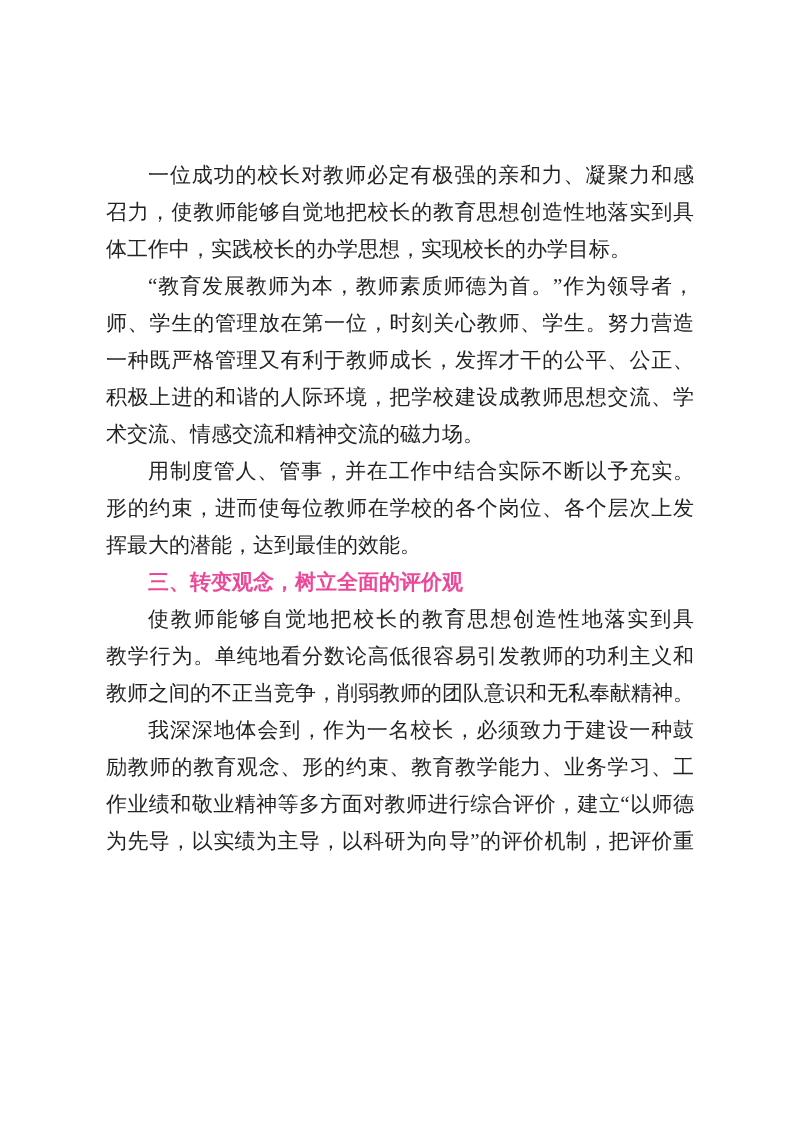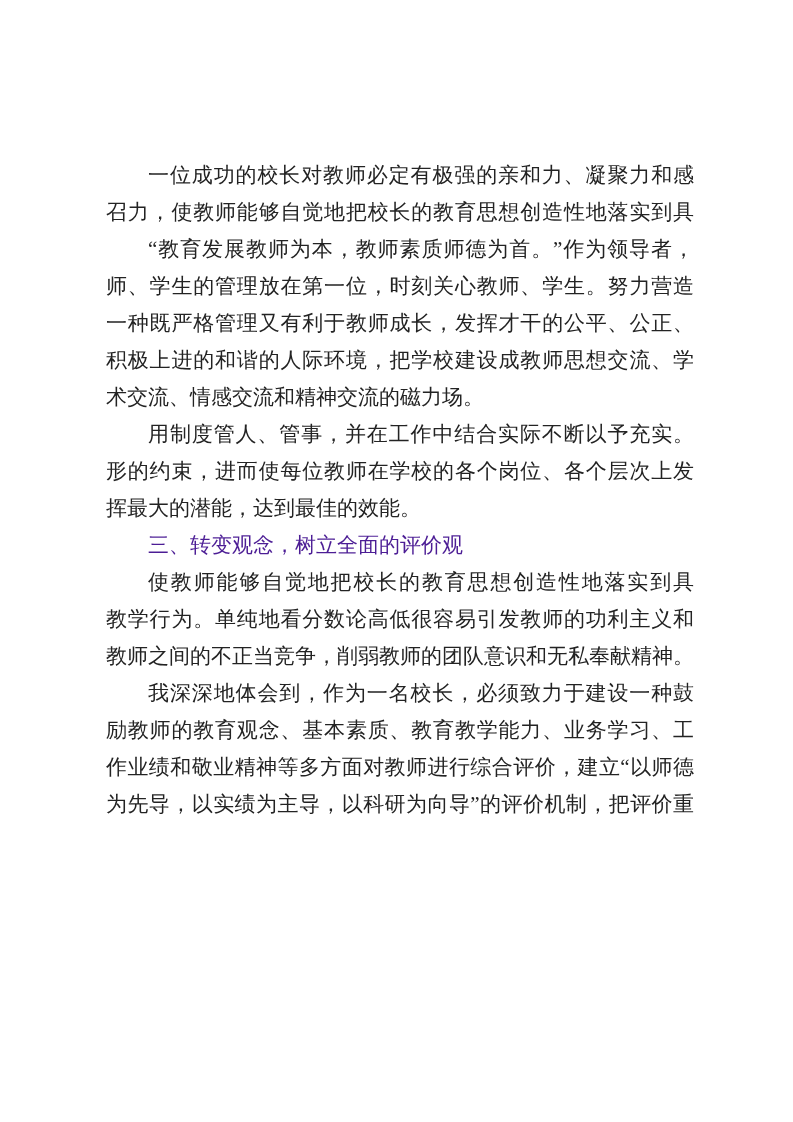--- a/index.html
+++ b/index.html
@@ -32,22 +32,22 @@
     overflow: visible;
   }
   .line.indent {
     text-indent: 42px;
   }
   .line.para-end {
     text-align-last: left;
     white-space: normal;
   }
   .line.heading {
-    font-weight: normal;
-    color: #4c1d95;
+    font-weight: bold;
+    color: #ec4899;
     text-align-last: left;
     white-space: normal;
   }
   .footer {
     position: absolute;
     left: 106px;
     top: 1034px;
     width: 588px;
     height: 26px;
     line-height: 26px;
@@ -64,34 +64,35 @@
   }
 </style>
 </head>
 <body>
 
 <div class="page">
 
   <div class="text-block" id="text-block">
       <div class="line indent">一位成功的校长对教师必定有极强的亲和力、凝聚力和感</div>
       <div class="line">召力，使教师能够自觉地把校长的教育思想创造性地落实到具</div>
+      <div class="line para-end">体工作中，实践校长的办学思想，实现校长的办学目标。</div>
       <div class="line indent">“教育发展教师为本，教师素质师德为首。”作为领导者，</div>
       <div class="line">师、学生的管理放在第一位，时刻关心教师、学生。努力营造</div>
       <div class="line">一种既严格管理又有利于教师成长，发挥才干的公平、公正、</div>
       <div class="line">积极上进的和谐的人际环境，把学校建设成教师思想交流、学</div>
       <div class="line para-end">术交流、情感交流和精神交流的磁力场。</div>
       <div class="line indent">用制度管人、管事，并在工作中结合实际不断以予充实。</div>
       <div class="line">形的约束，进而使每位教师在学校的各个岗位、各个层次上发</div>
       <div class="line para-end">挥最大的潜能，达到最佳的效能。</div>
       <div class="line heading indent para-end">三、转变观念，树立全面的评价观</div>
       <div class="line indent">使教师能够自觉地把校长的教育思想创造性地落实到具</div>
       <div class="line">教学行为。单纯地看分数论高低很容易引发教师的功利主义和</div>
       <div class="line">教师之间的不正当竞争，削弱教师的团队意识和无私奉献精神。</div>
       <div class="line indent">我深深地体会到，作为一名校长，必须致力于建设一种鼓</div>
-      <div class="line">励教师的教育观念、基本素质、教育教学能力、业务学习、工</div>
+      <div class="line">励教师的教育观念、形的约束、教育教学能力、业务学习、工</div>
       <div class="line">作业绩和敬业精神等多方面对教师进行综合评价，建立“以师德</div>
       <div class="line">为先导，以实绩为主导，以科研为向导”的评价机制，把评价重</div>
     </div>
 
   <div class="footer">
     <span class="dash">—</span><span class="pagenum">2</span><span class="dash">—</span>
   </div>
 
 </div>
 

